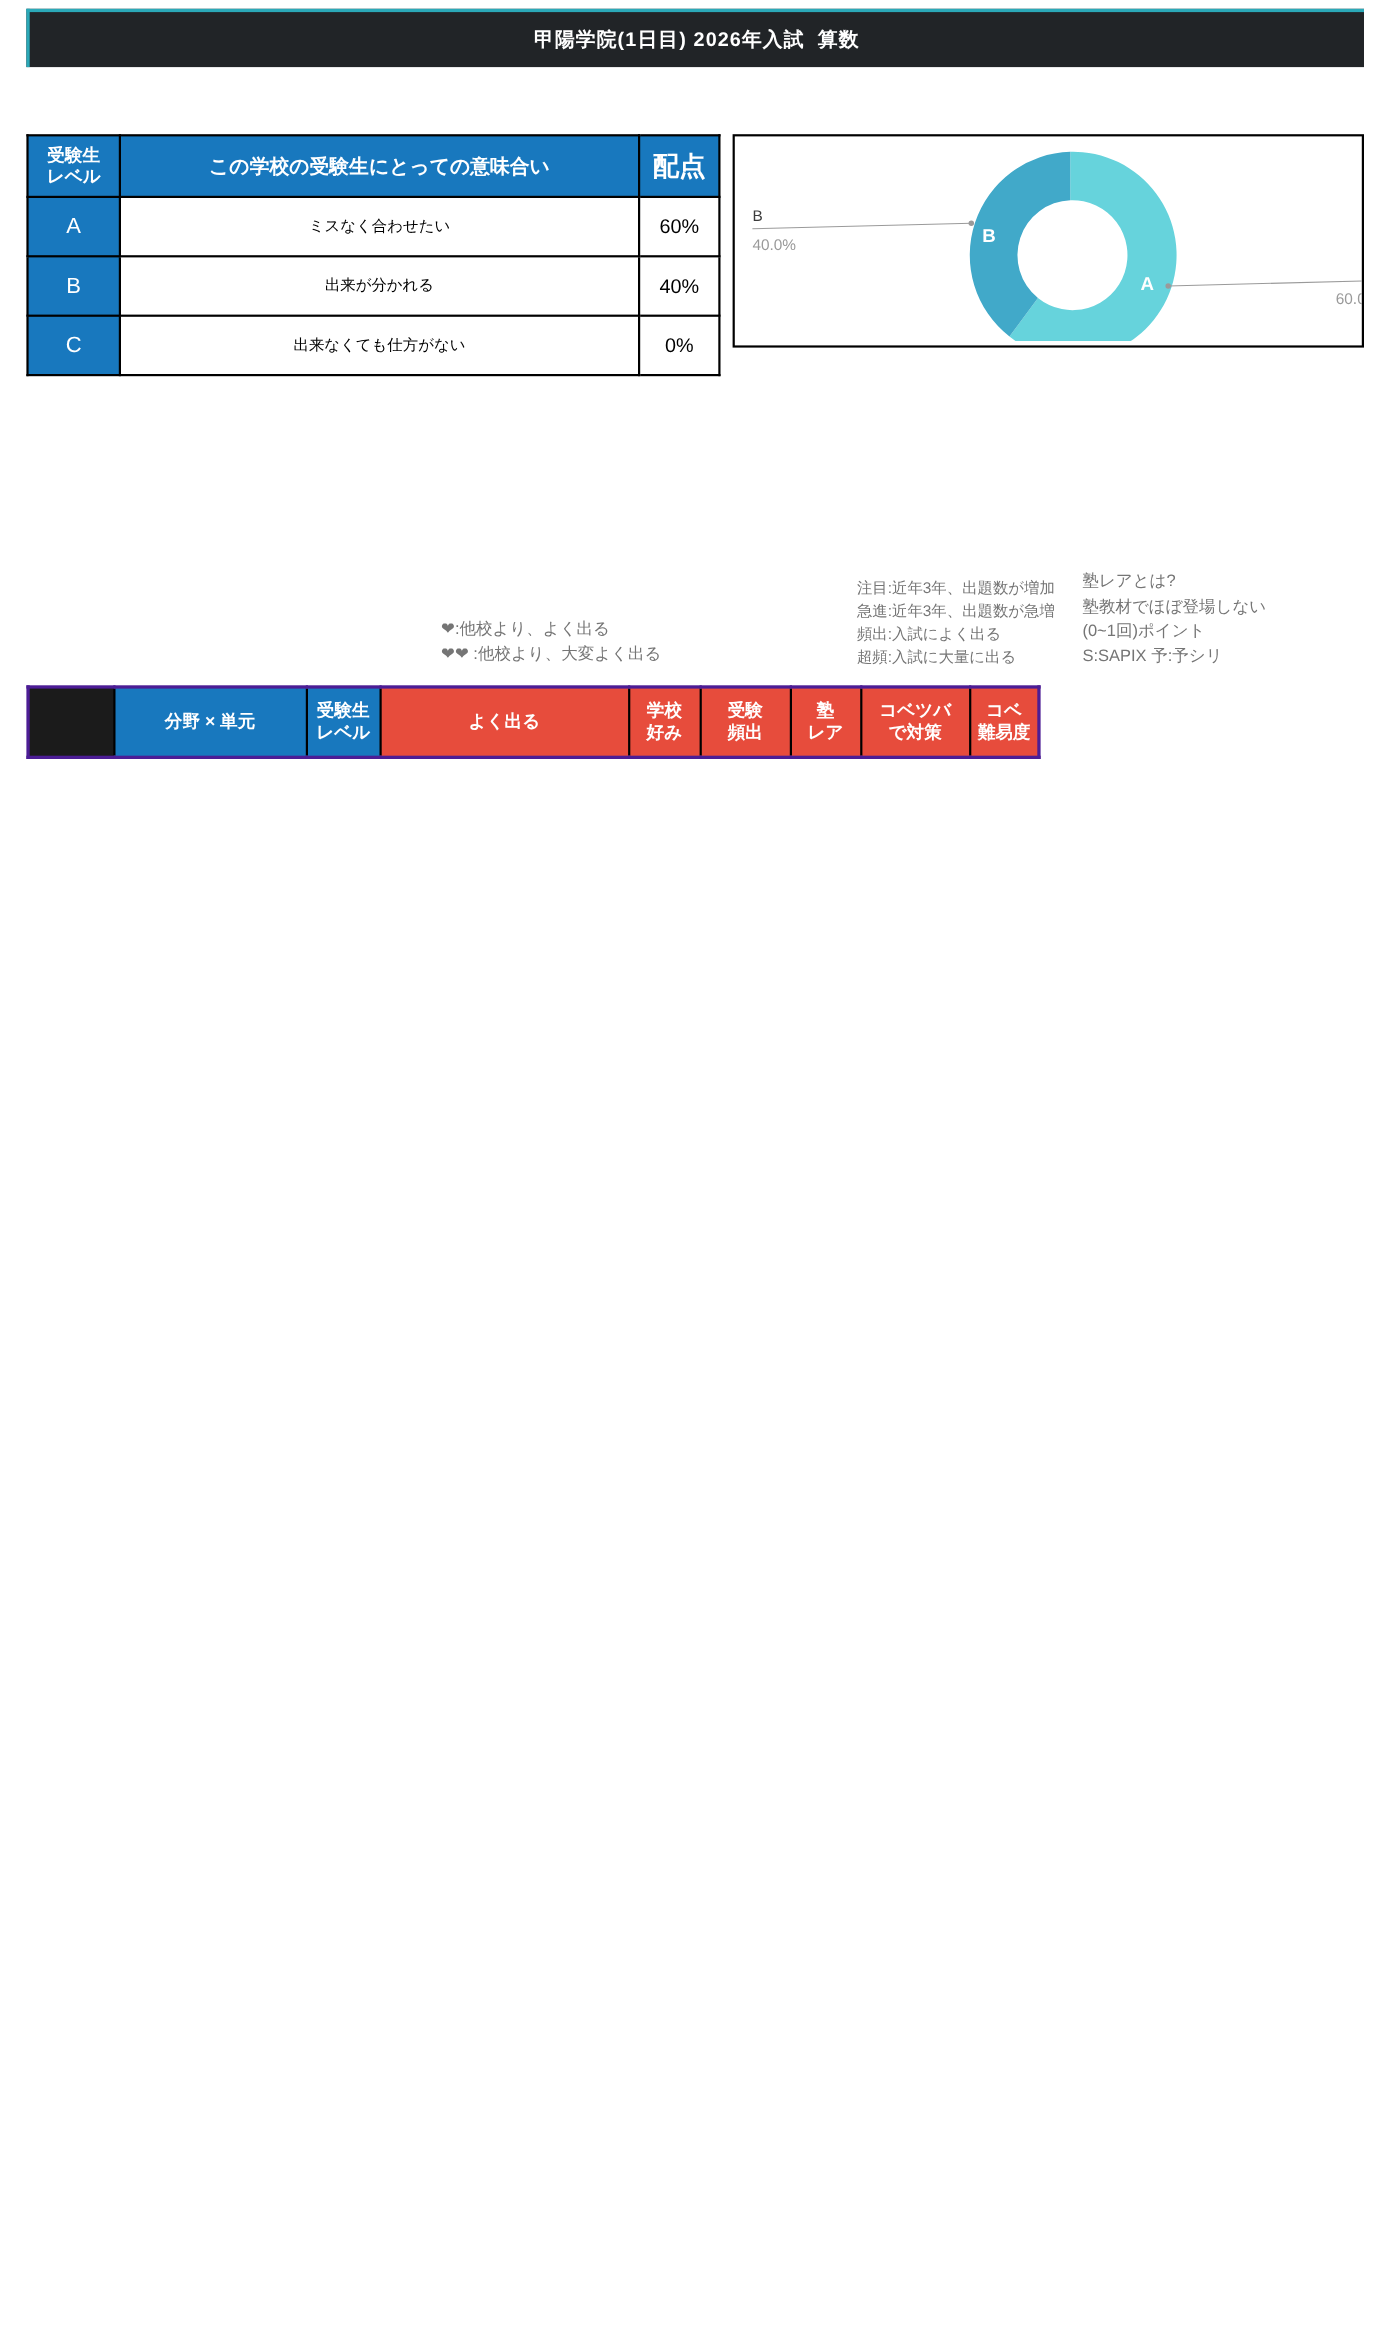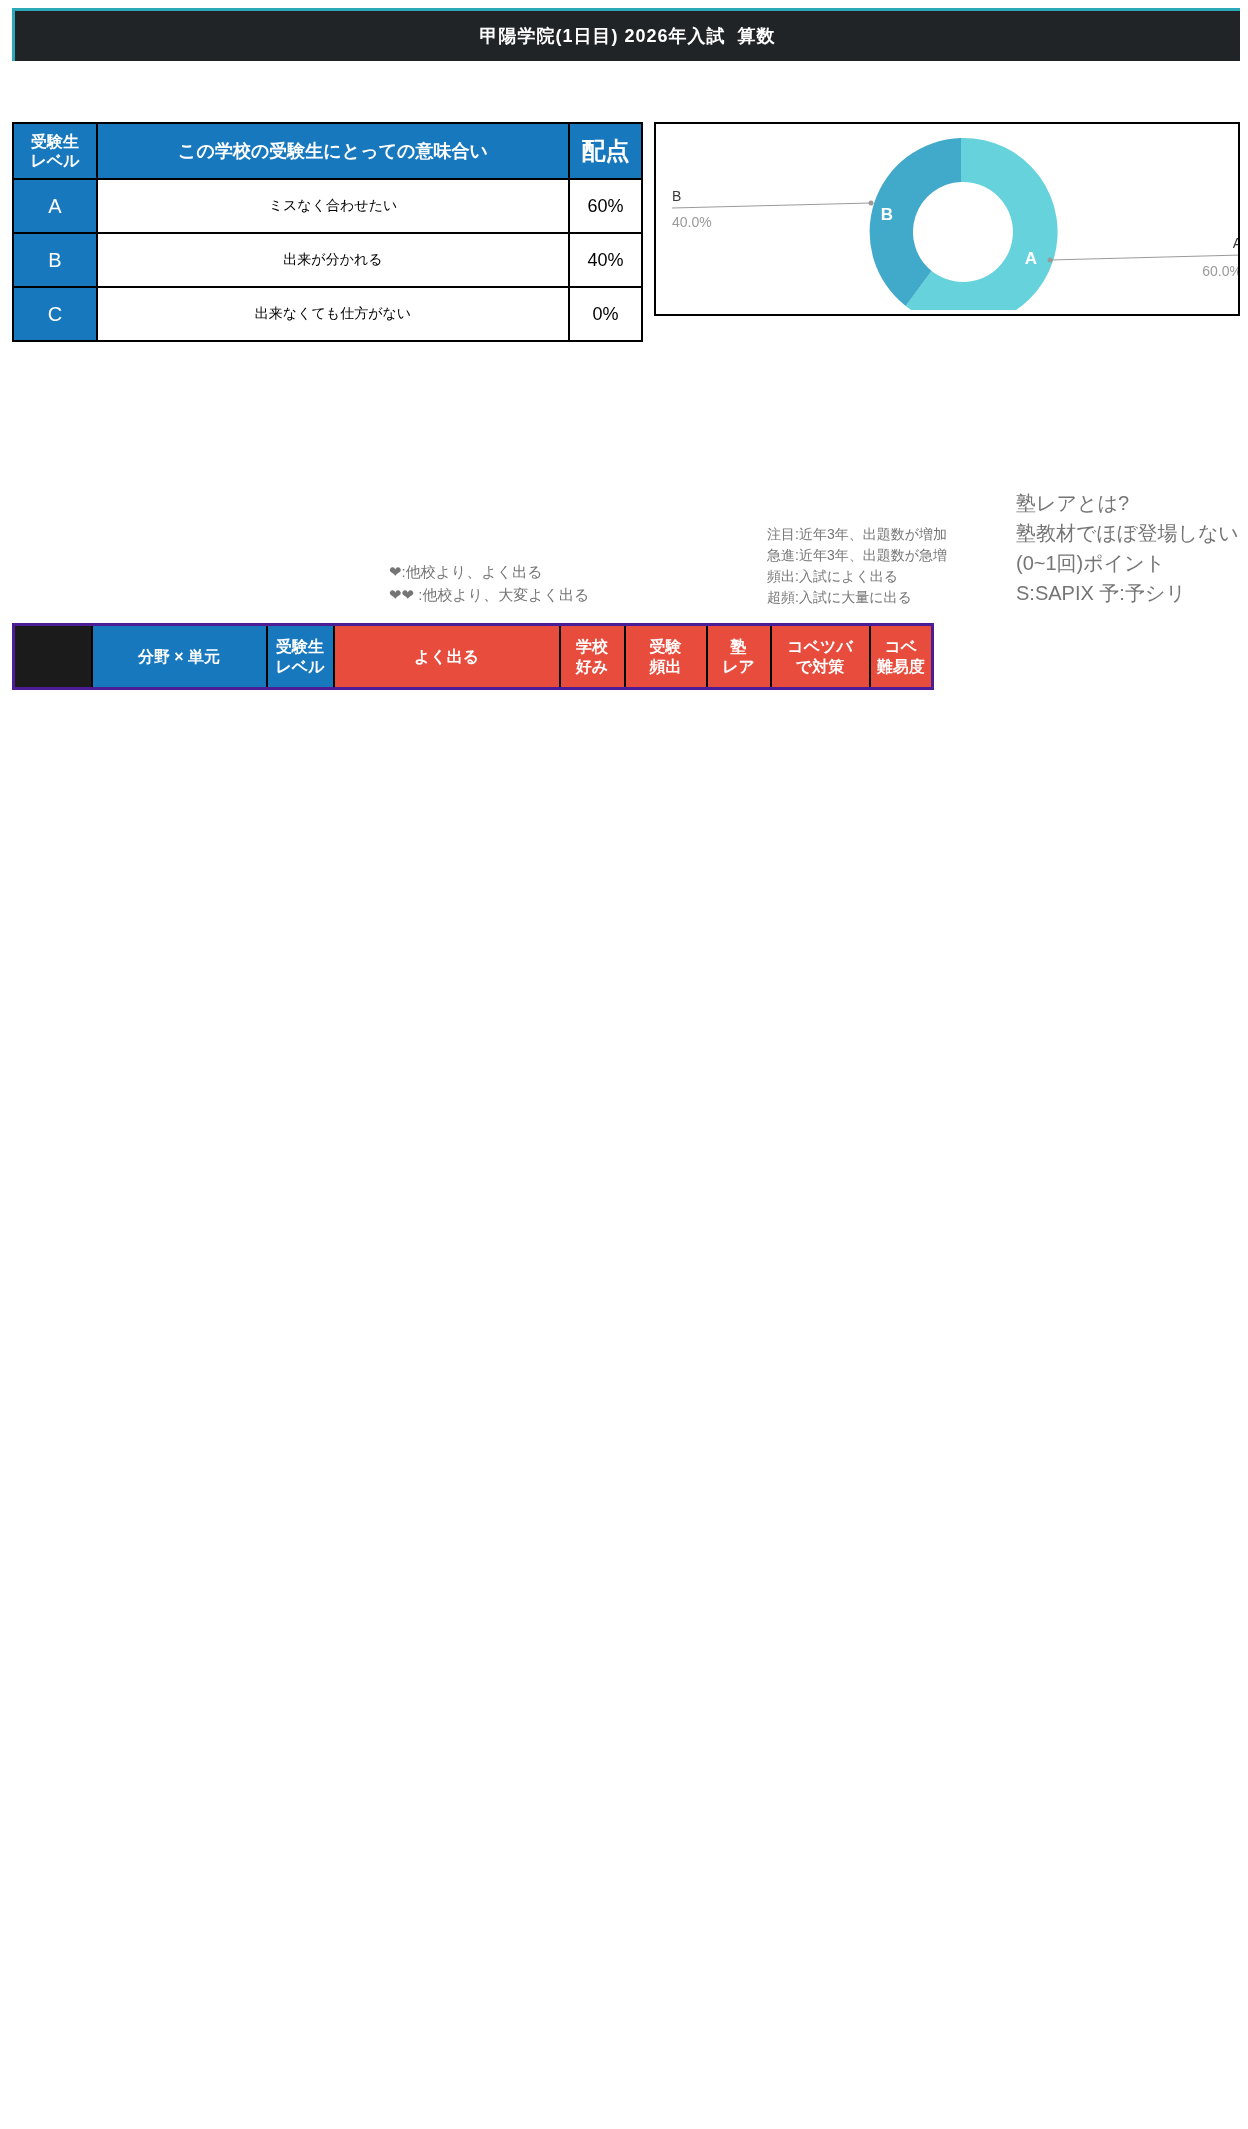--- a/index.html
+++ b/index.html
@@ -1,17 +1,17 @@
 <!DOCTYPE html>
 <html lang="ja"><head>
 <meta charset="utf-8">
 <style>
   html,body{margin:0;padding:0;background:#fff;}
   body{width:1248px;font-family:"Liberation Sans","DejaVu Sans",sans-serif;color:#000;}
-  .page{padding:8px 8px 14px 12px;box-sizing:border-box;width:1248px;}
+  .page{padding:8px 8px 14px 24px;box-sizing:border-box;width:1248px;}
 
   
   .titlebar{height:50px;background:#212427;border-top:3px solid #2BA9B8;border-left:3px solid #2BA9B8;
     display:flex;align-items:center;justify-content:center;}
   .titlebar span{color:#fff;font-weight:bold;font-size:18px;letter-spacing:1px;white-space:pre;}
 
   
   .top-section{display:flex;align-items:flex-start;margin-top:61px;}
   table.level{border-collapse:collapse;width:617px;table-layout:fixed;}
   table.level th,table.level td{border:2px solid #000;text-align:center;vertical-align:middle;white-space:pre-line;}
@@ -22,21 +22,21 @@
   td.lv-level{background:#1878BE;color:#fff;font-size:20px;height:50px;}
   td.lv-meaning{font-size:14px;}
   td.lv-weight{font-size:18px;}
 
   .chart-box{width:604px;height:190px;border:2px solid #000;margin-left:11px;overflow:hidden;background:#fff;}
 
   
   .notes-row{position:relative;height:96px;margin-top:170px;color:#757575;}
   .notes-hearts{position:absolute;left:377px;bottom:2px;font-size:15px;line-height:1.55;margin-top:14px;}
   .notes-freq{position:absolute;left:755px;bottom:0;font-size:14px;line-height:1.5;margin-top:36px;}
-  .notes-rare{position:absolute;left:1004px;bottom:0;font-size:20px;line-height:1.5;}
+  .notes-rare{position:absolute;left:960px;bottom:0;font-size:15px;line-height:1.5;}
 
   
   table.main{border-collapse:collapse;border:3px solid #4c1d95;margin-top:15px;table-layout:fixed;}
   table.main th,table.main td{text-align:center;vertical-align:middle;white-space:pre-line;padding:4px 2px;box-sizing:border-box;}
   table.main th{border:2px solid #000;color:#fff;font-weight:bold;font-size:16px;height:64px;line-height:1.25;}
   th.h-blank{background:#1b1b1b;border-bottom:2px solid #235764;}
   th.h-blue{background:#1878BE;}
   th.h-red{background:#E74C3C;}
 
   svg text{font-family:"Liberation Sans","DejaVu Sans",sans-serif;}

